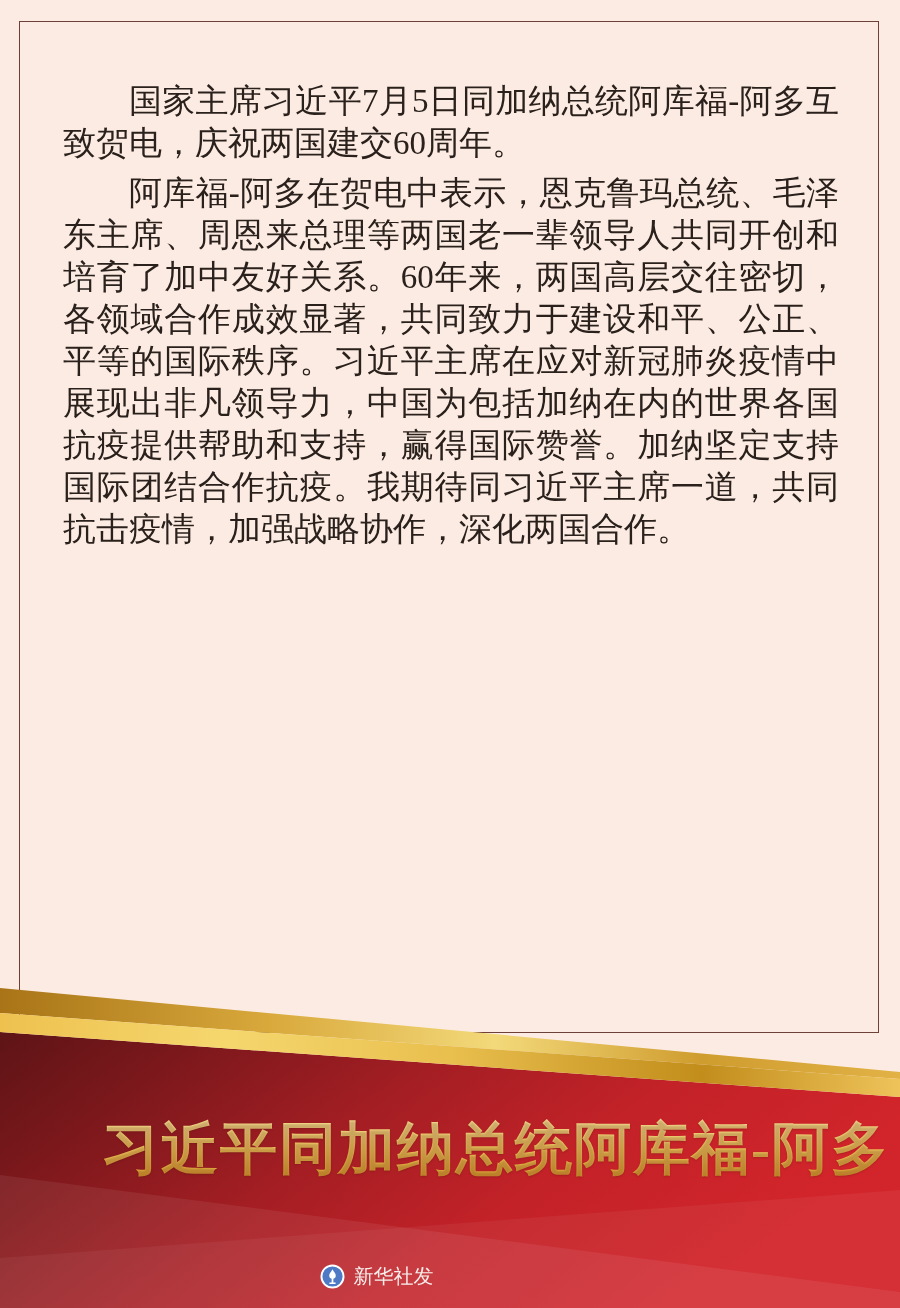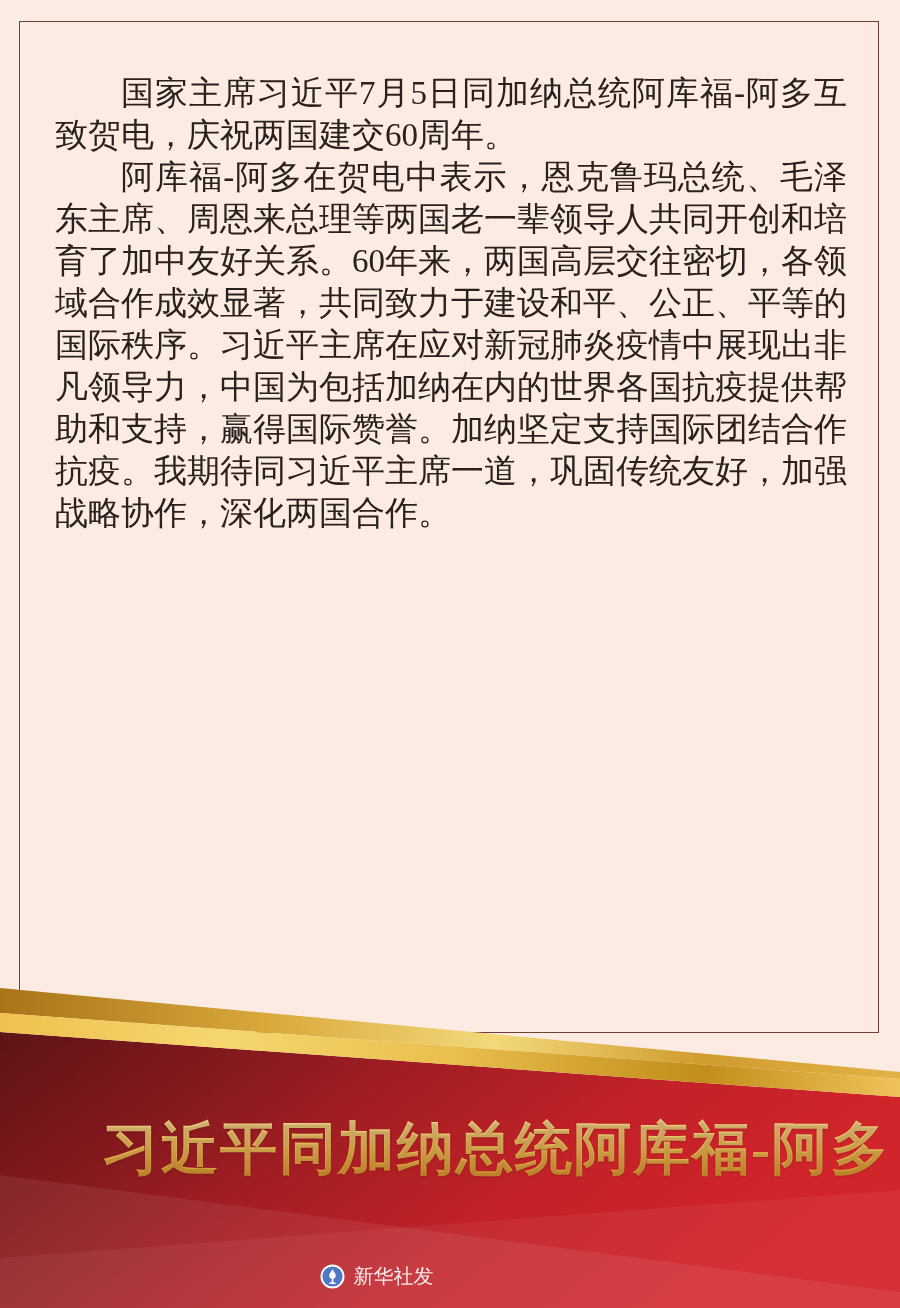--- a/index.html
+++ b/index.html
@@ -29,21 +29,21 @@
     left: 55px;
     top: 72px;
     width: 792px;
     color: #2a211d;
     font-size: 33px;
     line-height: 42px;
     text-align: justify;
     text-justify: inter-ideograph;
   }
   .article p {
-    margin: 0;
+    margin: 8px;
     text-indent: 2em;
   }
   .banner-svg {
     position: absolute;
     left: 0;
     top: 0;
     width: 900px;
     height: 1308px;
     display: block;
   }
@@ -90,21 +90,21 @@
 </style>
 </head>
 <body>
 
 <div class="poster">
 
   <div class="frame"></div>
 
   <div class="article">
     <p>国家主席习近平7月5日同加纳总统阿库福-阿多互致贺电，庆祝两国建交60周年。</p>
-    <p>阿库福-阿多在贺电中表示，恩克鲁玛总统、毛泽东主席、周恩来总理等两国老一辈领导人共同开创和培育了加中友好关系。60年来，两国高层交往密切，各领域合作成效显著，共同致力于建设和平、公正、平等的国际秩序。习近平主席在应对新冠肺炎疫情中展现出非凡领导力，中国为包括加纳在内的世界各国抗疫提供帮助和支持，赢得国际赞誉。加纳坚定支持国际团结合作抗疫。我期待同习近平主席一道，巩固传统友好，加强战略协作，深化两国合作。</p>
+    <p>阿库福-阿多在贺电中表示，恩克鲁玛总统、毛泽东主席、周恩来总理等两国老一辈领导人共同开创和培育了加中友好关系。60年来，两国高层交往密切，各领域合作成效显著，共同致力于建设和平、公正、平等的国际秩序。习近平主席在应对新冠肺炎疫情中展现出非凡领导力，中国为包括加纳在内的世界各国抗疫提供帮助和支持，赢得国际赞誉。加纳坚定支持国际团结合作抗疫。我期待同习近平主席一道，共同抗击疫情，加强战略协作，深化两国合作。</p>
   </div>
 
   <svg class="banner-svg" viewBox="0 0 900 1308" xmlns="http://www.w3.org/2000/svg" preserveAspectRatio="none">
     <defs>
       <linearGradient id="goldTop" x1="0" y1="0" x2="1" y2="0">
         <stop offset="0" stop-color="#a87417"></stop>
         <stop offset="0.3" stop-color="#d9a93c"></stop>
         <stop offset="0.55" stop-color="#f3d97a"></stop>
         <stop offset="0.78" stop-color="#cf9c2e"></stop>
         <stop offset="1" stop-color="#e2b246"></stop>

